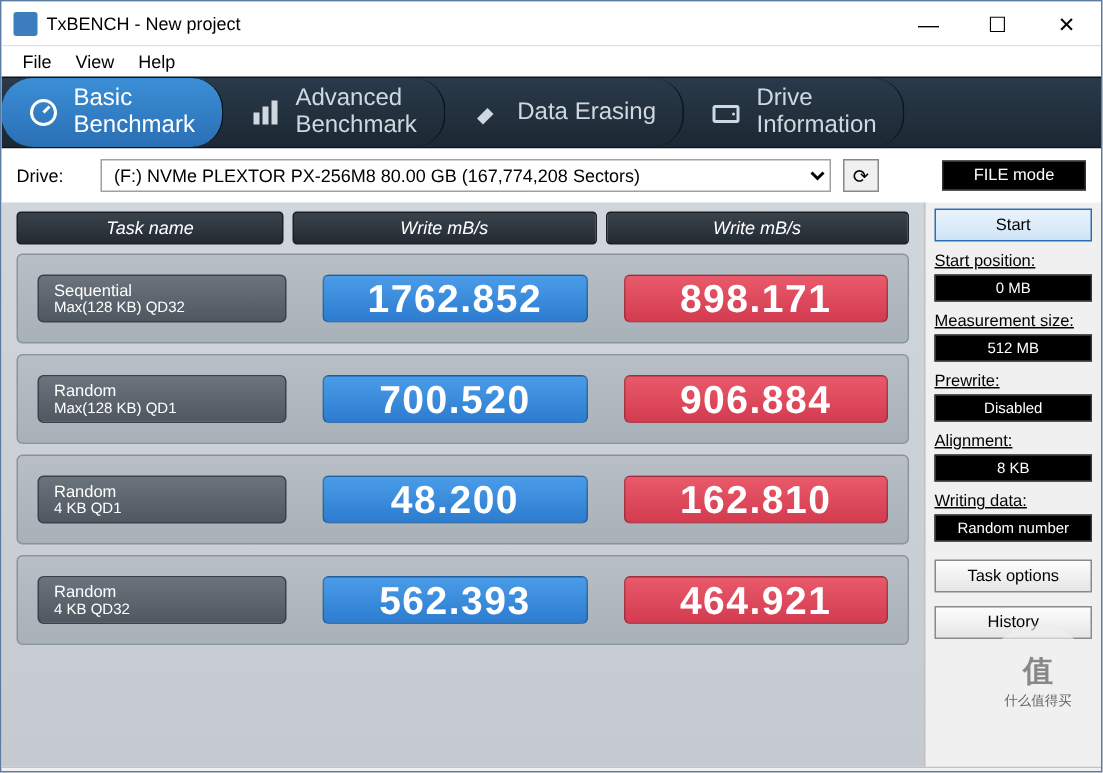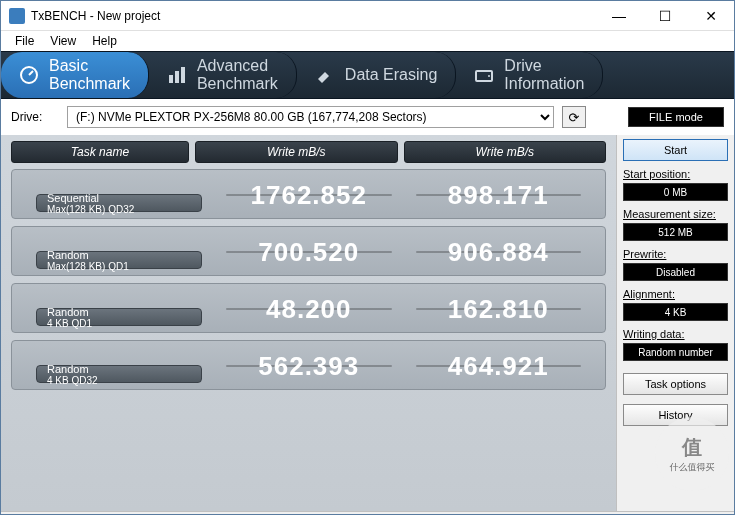--- a/index.html
+++ b/index.html
@@ -20,21 +20,21 @@
 .drivebar select { flex: 1; font-size: 12px; height: 22px; border: 1px solid #a0a0a0; background: #fff; padding: 0 4px; }
 .drivebar .reload { width: 24px; height: 22px; border: 1px solid #888; background: #f0f0f0; display:flex; align-items:center; justify-content:center; cursor:pointer; font-size:13px; }
 .drivebar .filemode { width: 96px; height: 20px; background: #000; color: #fff; font-size: 11px; display:flex; align-items:center; justify-content:center; margin-left: 34px; border: 1px solid #333; }
 .content { display: flex; height: 376px; }
 .main { flex: 1; background: linear-gradient(#d0d6dc,#c4cad0); padding: 6px 10px 4px 10px; display:flex; flex-direction:column; }
 .headerrow { display: flex; gap: 6px; margin-bottom: 6px; }
 .headerrow .hcell { background: linear-gradient(#3a434c,#232a31); color: #fff; font-size: 12px; font-style: italic; height: 22px; display:flex; align-items:center; justify-content:center; border-radius: 3px; border:1px solid #1a2026; }
 .hcell.nm { width: 178px; }
 .hcell.rd, .hcell.wr { flex: 1; }
 .rows { display:flex; flex-direction:column; gap:7px; flex:1; }
-.row { display:flex; gap:24px; background: linear-gradient(#b8bfc6,#a8b0b8); border:1px solid #8a929a; border-radius:4px; padding:24px; height:49px; }
+.row { display:flex; gap:24px; background: linear-gradient(#b8bfc6,#a8b0b8); border:1px solid #8a929a; border-radius:4px; padding:13px; height:60px; }
 .task { width: 166px; background: linear-gradient(#6b747d,#4f5860); border:1px solid #3a4148; border-radius:4px; color:#fff; padding:8px 10px; font-size:11px; display:flex; flex-direction:column; justify-content:center; }
 .task .t1 { font-weight:500; }
 .task .t2 { font-size:10px; }
 .val { flex:1; border-radius:4px; display:flex; align-items:center; justify-content:center; font-size:26px; font-weight:600; letter-spacing:1px; color:#fff; border:1px solid rgba(0,0,0,.25); font-family: "Segoe UI", Arial, sans-serif; }
 .val.read { background: linear-gradient(#4a9ce8,#2d7cd0); }
 .val.write { background: linear-gradient(#e85a6a,#d43b50); }
 .side { width: 118px; background: #f0f0f0; padding: 4px 6px; display:flex; flex-direction:column; gap:3px; border-left:1px solid #c0c0c0; }
 .side .btn { height: 22px; background: linear-gradient(#fdfdfd,#e5e5e5); border:1px solid #8a8a8a; font-size:11px; display:flex; align-items:center; justify-content:center; cursor:pointer; }
 .side .btn.start { border:1px solid #2a6fb5; background: linear-gradient(#eaf3fc,#cfe4f7); }
 .side .slabel { font-size:11px; margin-top:4px; color:#000;text-decoration:underline; }
@@ -157,21 +157,21 @@
   </div>
   <div class="side">
     <div class="btn start">Start</div>
     <div class="slabel">Start position:</div>
     <div class="sval">0 MB</div>
     <div class="slabel">Measurement size:</div>
     <div class="sval">512 MB</div>
     <div class="slabel">Prewrite:</div>
     <div class="sval">Disabled</div>
     <div class="slabel">Alignment:</div>
-    <div class="sval">4 KB</div>
+    <div class="sval">8 KB</div>
     <div class="slabel">Writing data:</div>
     <div class="sval">Random number</div>
     <div style="height:6px"></div>
     <div class="btn">Task options</div>
     <div style="height:3px"></div>
     <div class="btn">History</div>
   </div>
 </div>
 
 <div class="status">Basic Benchmark finished successfully.</div>

